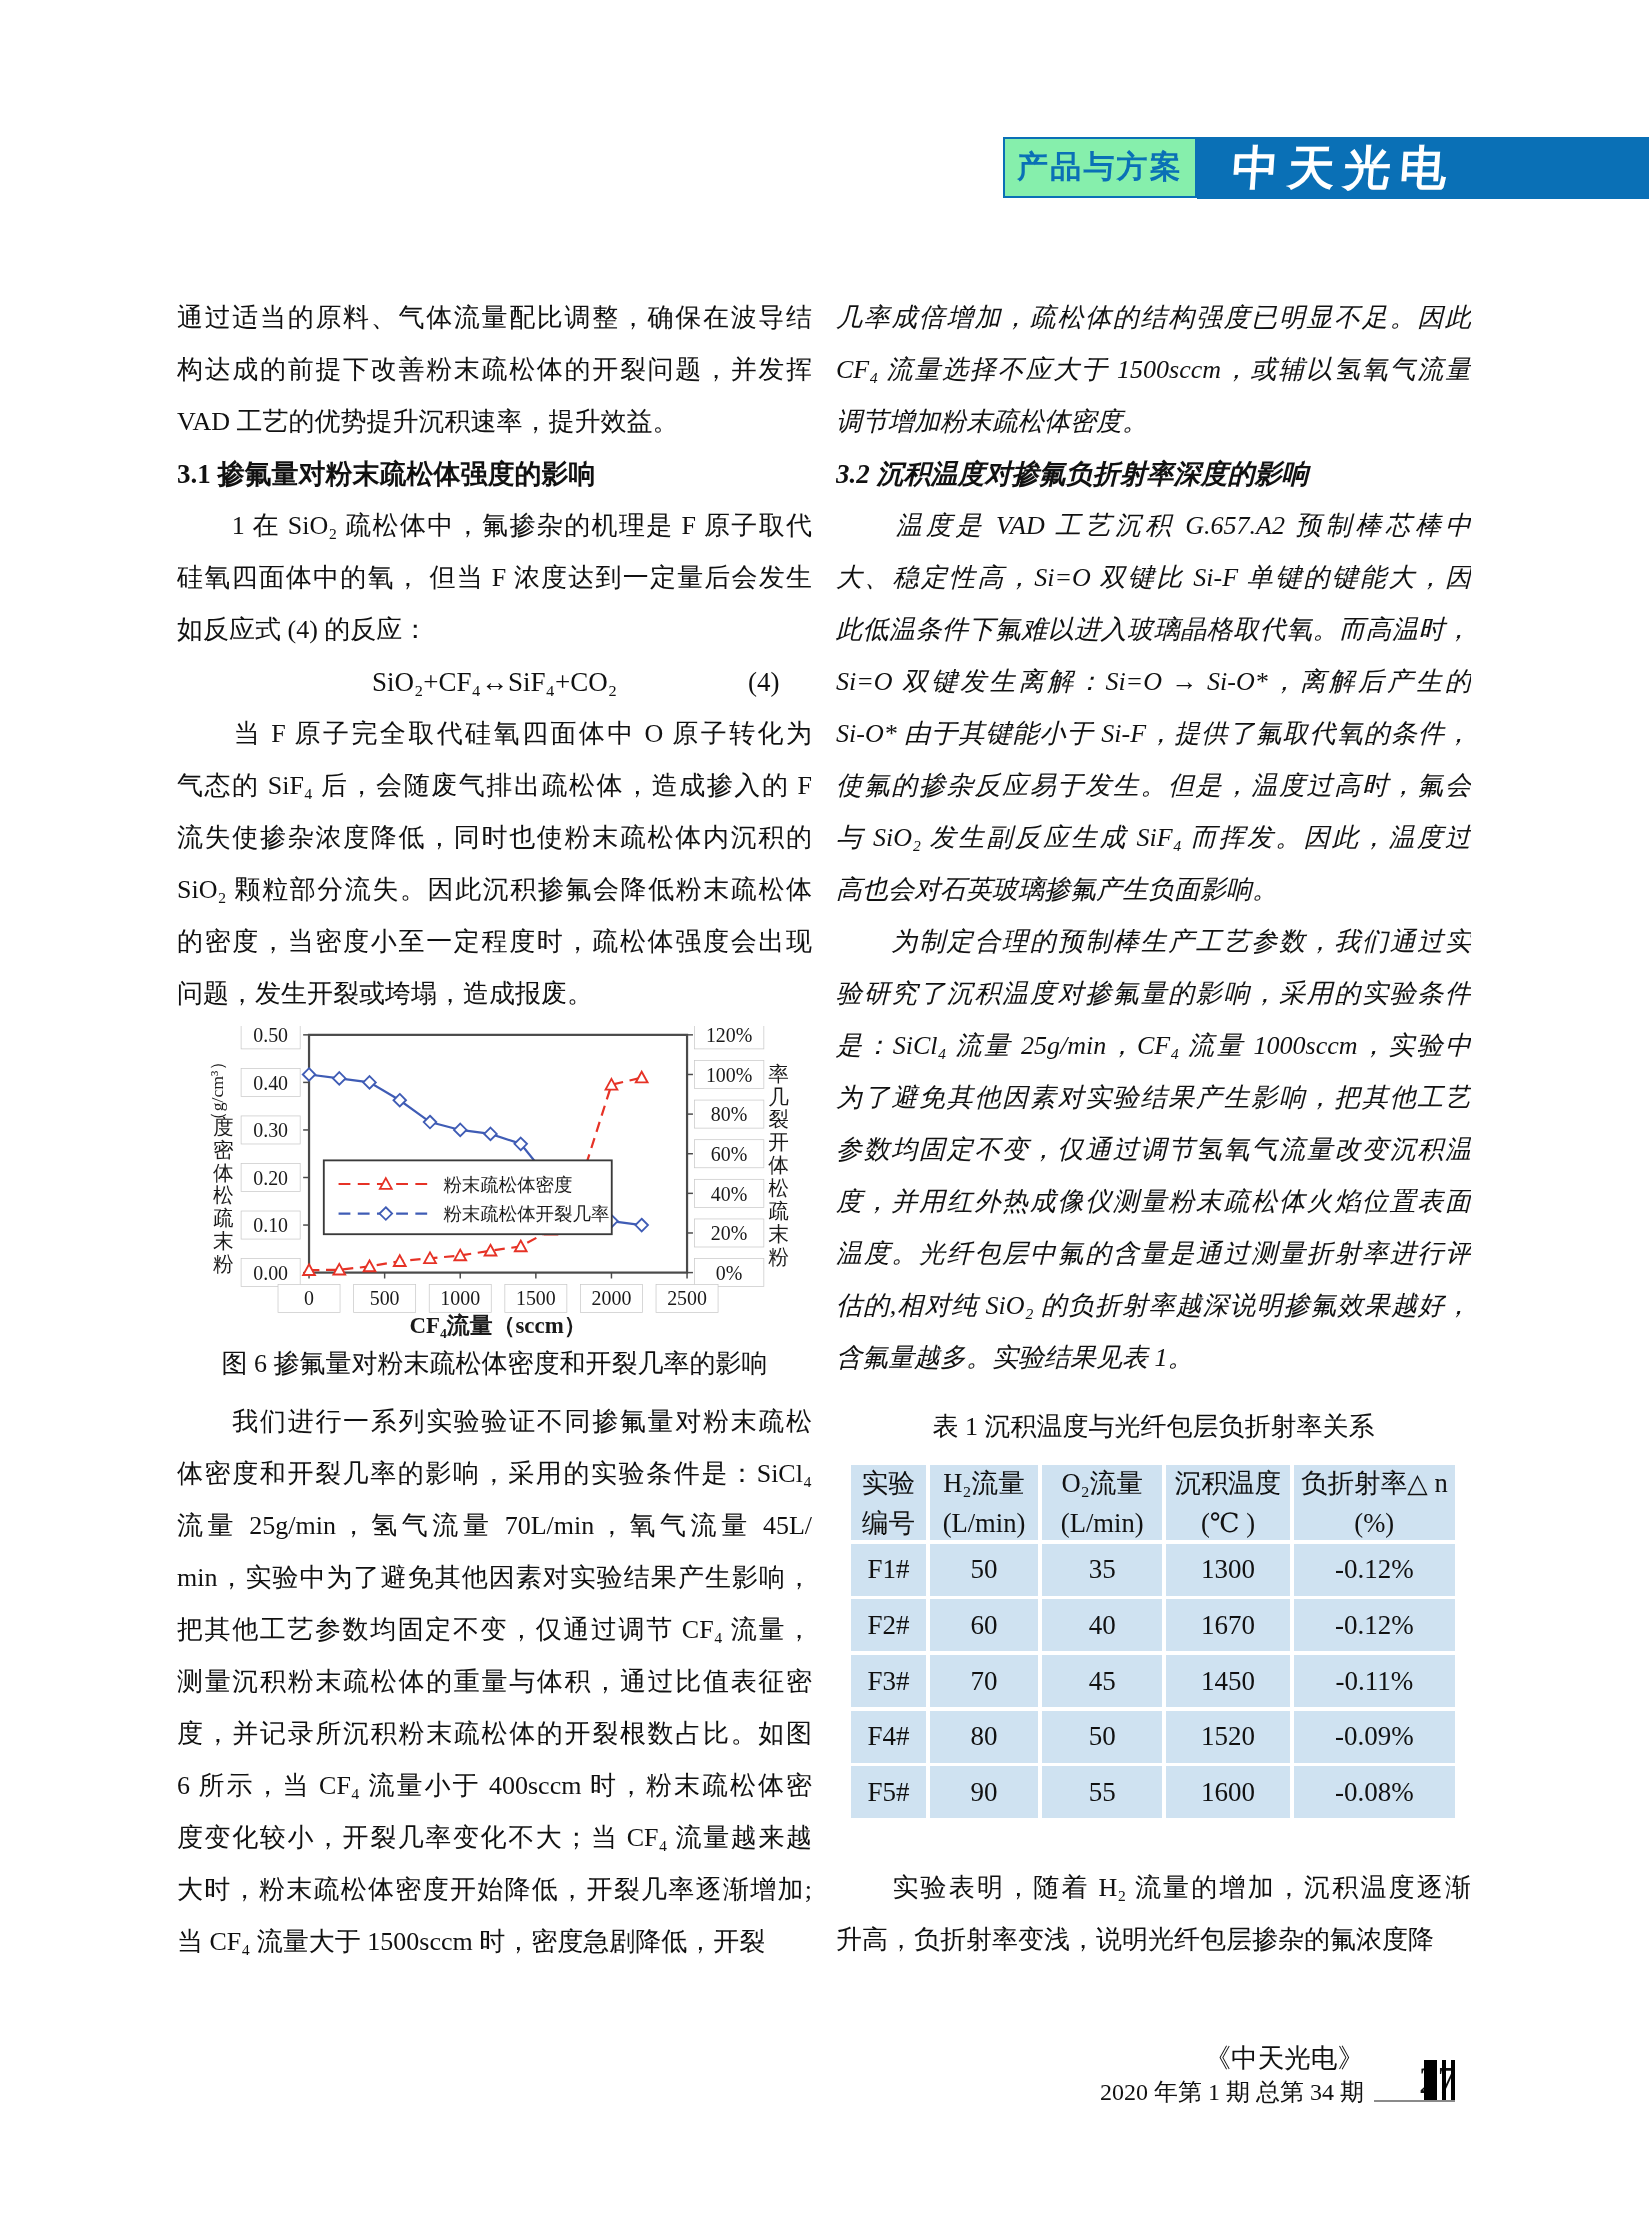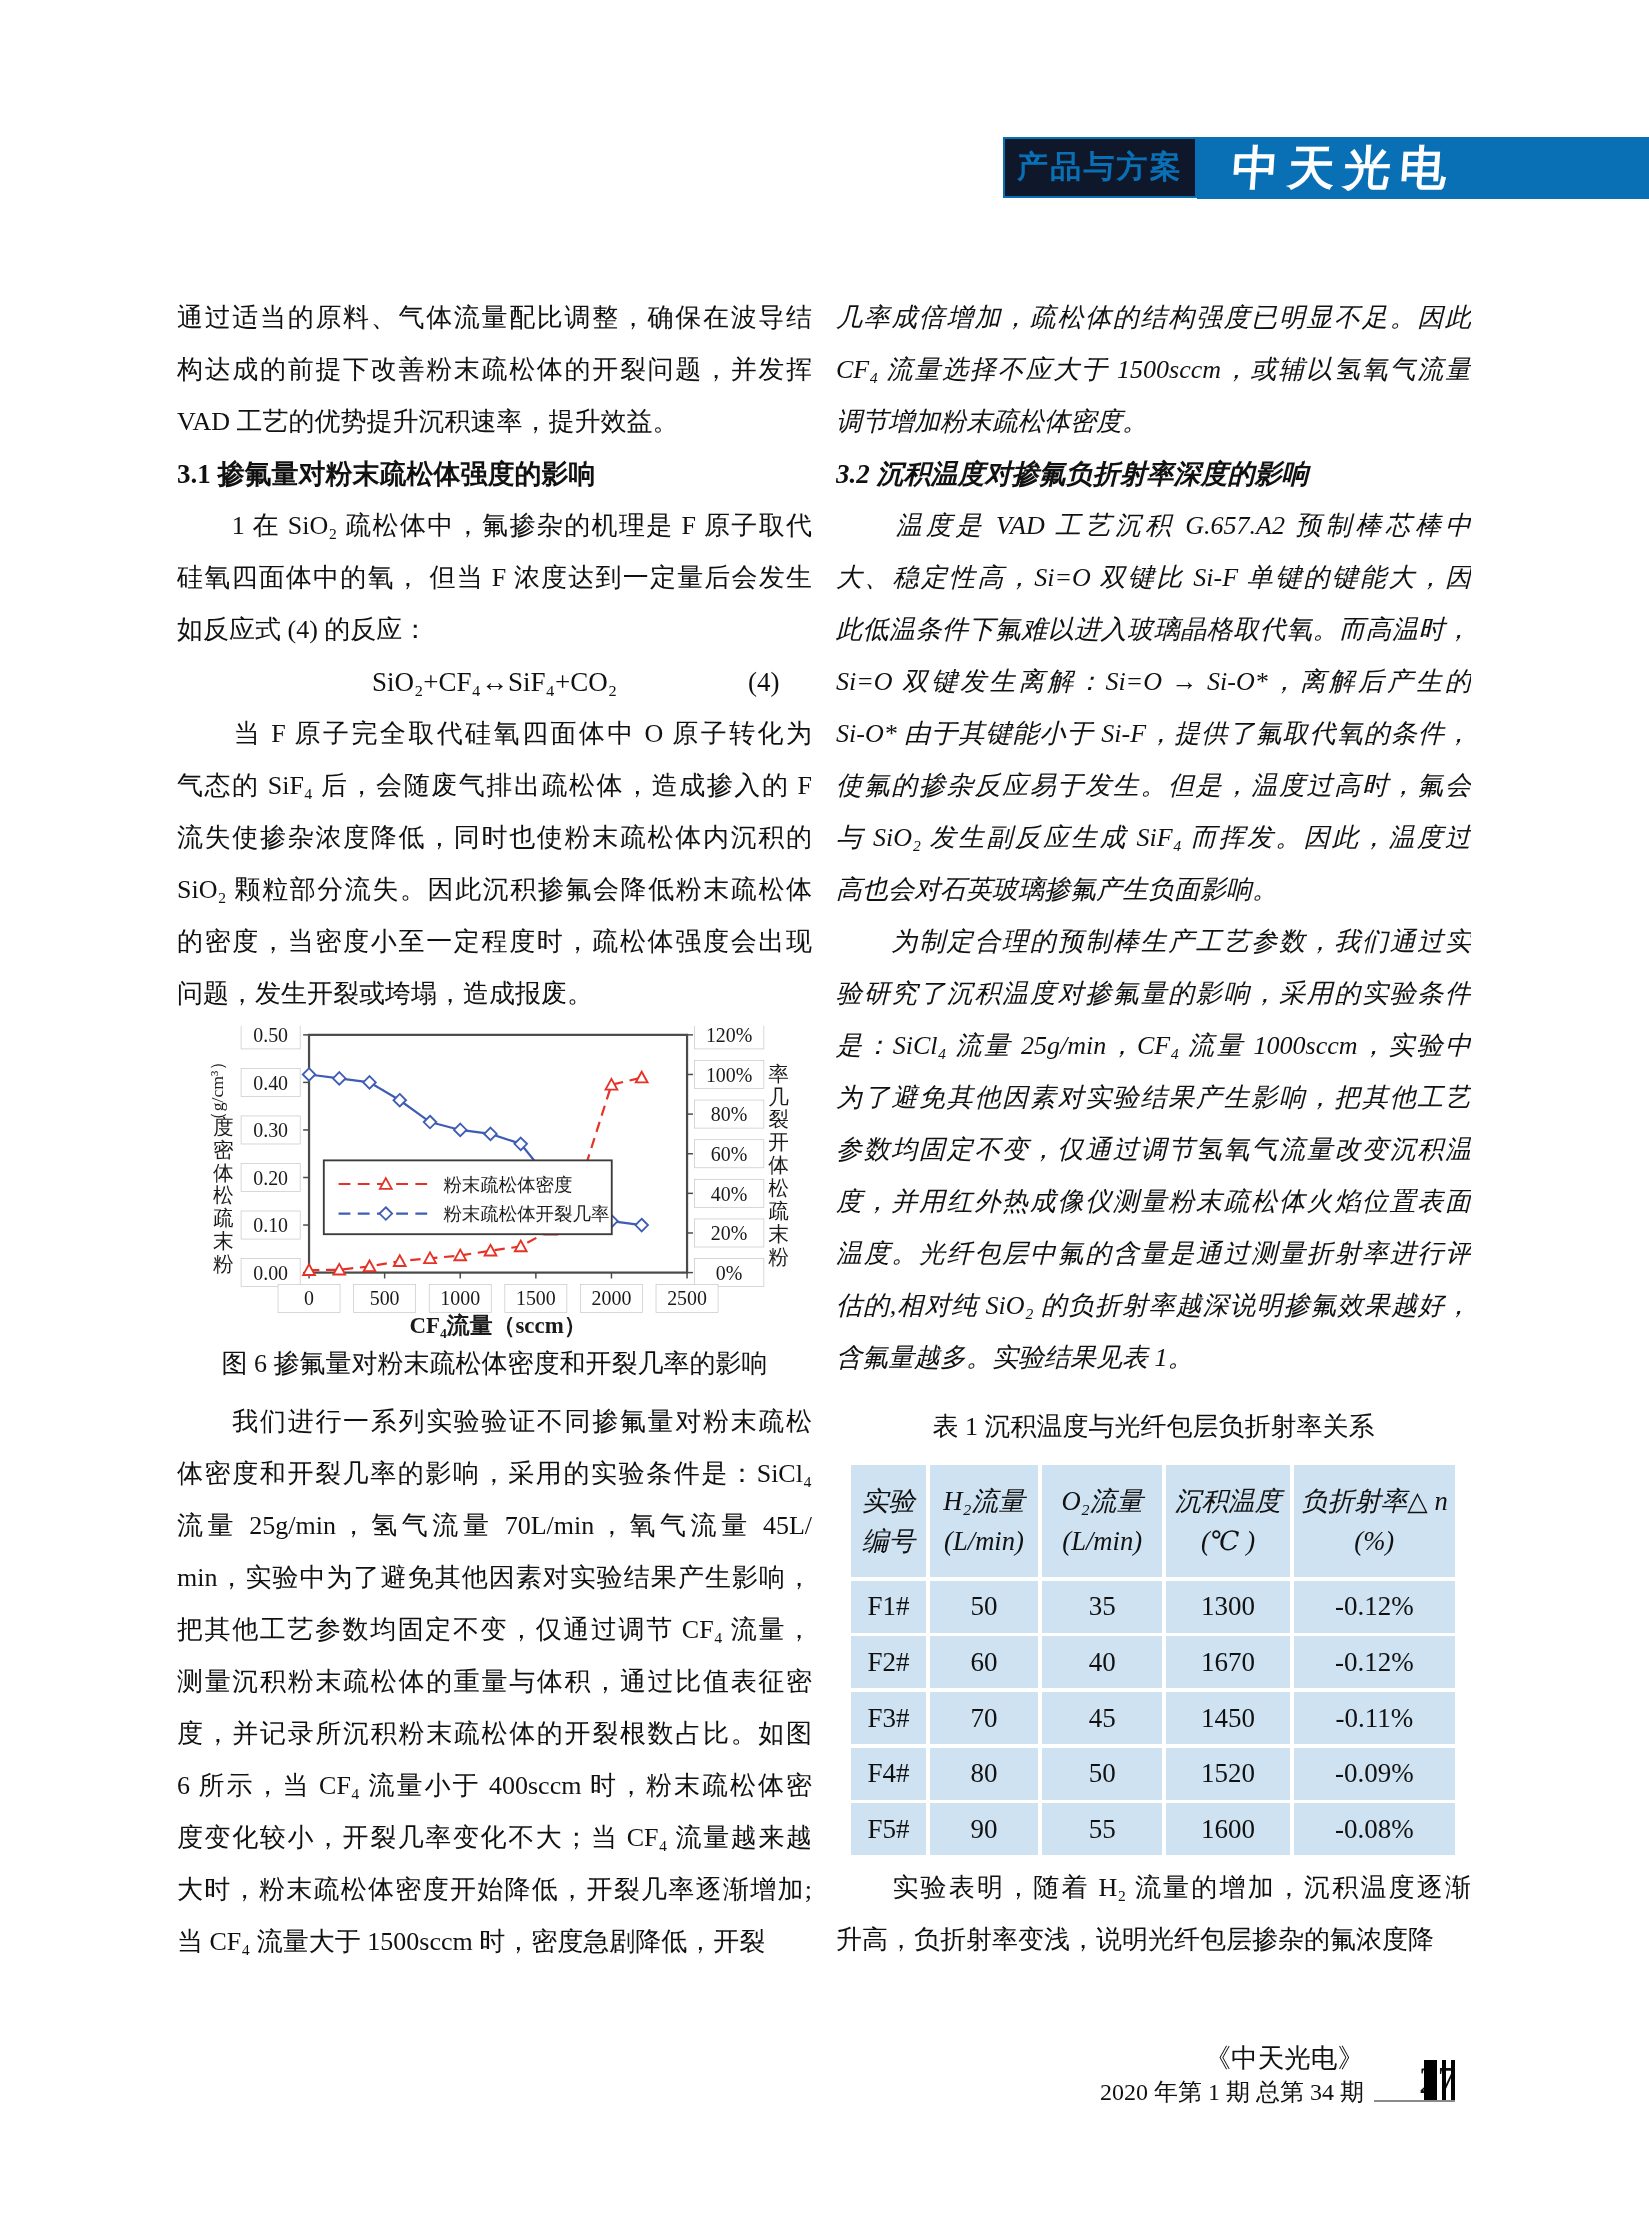--- a/index.html
+++ b/index.html
@@ -4,21 +4,21 @@
 <style>
   html,body{margin:0;padding:0;}
   body{
     width:1649px;height:2239px;position:relative;background:#ffffff;
     font-family:"Liberation Serif","DejaVu Serif",serif;color:#111;
     overflow:hidden;
   }
   
   .section-box{
     position:absolute;left:1003px;top:137px;width:194px;height:61px;
-    box-sizing:border-box;border:2.2px solid #0a70b6;background:#0f172a;
+    box-sizing:border-box;border:2.2px solid #0a70b6;background:#86efac;
     text-align:center;line-height:55px;font-size:31px;letter-spacing:2.2px;
     color:#0a70b6;font-family:"Liberation Sans","DejaVu Sans",sans-serif;font-weight:600;
   }
   .brand-bar{position:absolute;left:1197px;top:137px;width:452px;height:62px;background:#0a70b6;}
   .brand-logo{
     position:absolute;left:1232px;top:139px;height:59px;line-height:58px;
     color:#ffffff;font-size:47px;font-weight:bold;letter-spacing:8.9px;
     transform:skewX(-4deg);
   }
   
@@ -44,21 +44,21 @@
   svg text{font-family:"Liberation Serif","DejaVu Serif",serif;fill:#1a1a1a;}
   
   #table1{
     position:absolute;left:851px;top:1465px;width:604px;
     display:grid;grid-template-columns:104fr 151fr 167fr 172fr 224fr;gap:3.7px;background:#fff;
   }
   .th,.td{
     background:#cfe2f1;display:flex;flex-direction:column;
     align-items:center;justify-content:center;text-align:center;
   }
-  .th{height:112px;font-size:26.6px;line-height:40px;font-style:italic;}
+  .th{height:75px;font-size:26.6px;line-height:40px;}
   .td{height:52px;font-size:27px;}
   
   #footer-issue-block{
     position:absolute;left:1071px;top:2041px;width:293px;text-align:right;
   }
   #footer-journal{font-size:26.6px;height:34px;line-height:34px;}
   #footer-issue{font-size:24px;height:34px;line-height:34px;}
   #footer-rule{position:absolute;left:1374px;top:2100px;width:81px;height:2.2px;background:#8a8a8a;}
   #footer-page{position:absolute;left:1379px;top:2062px;font-size:37px;height:38px;line-height:38px;margin-left:40px;}
   #footer-bars{position:absolute;left:1424px;top:2060px;display:flex;gap:5.2px;align-items:flex-end;height:40px;}

